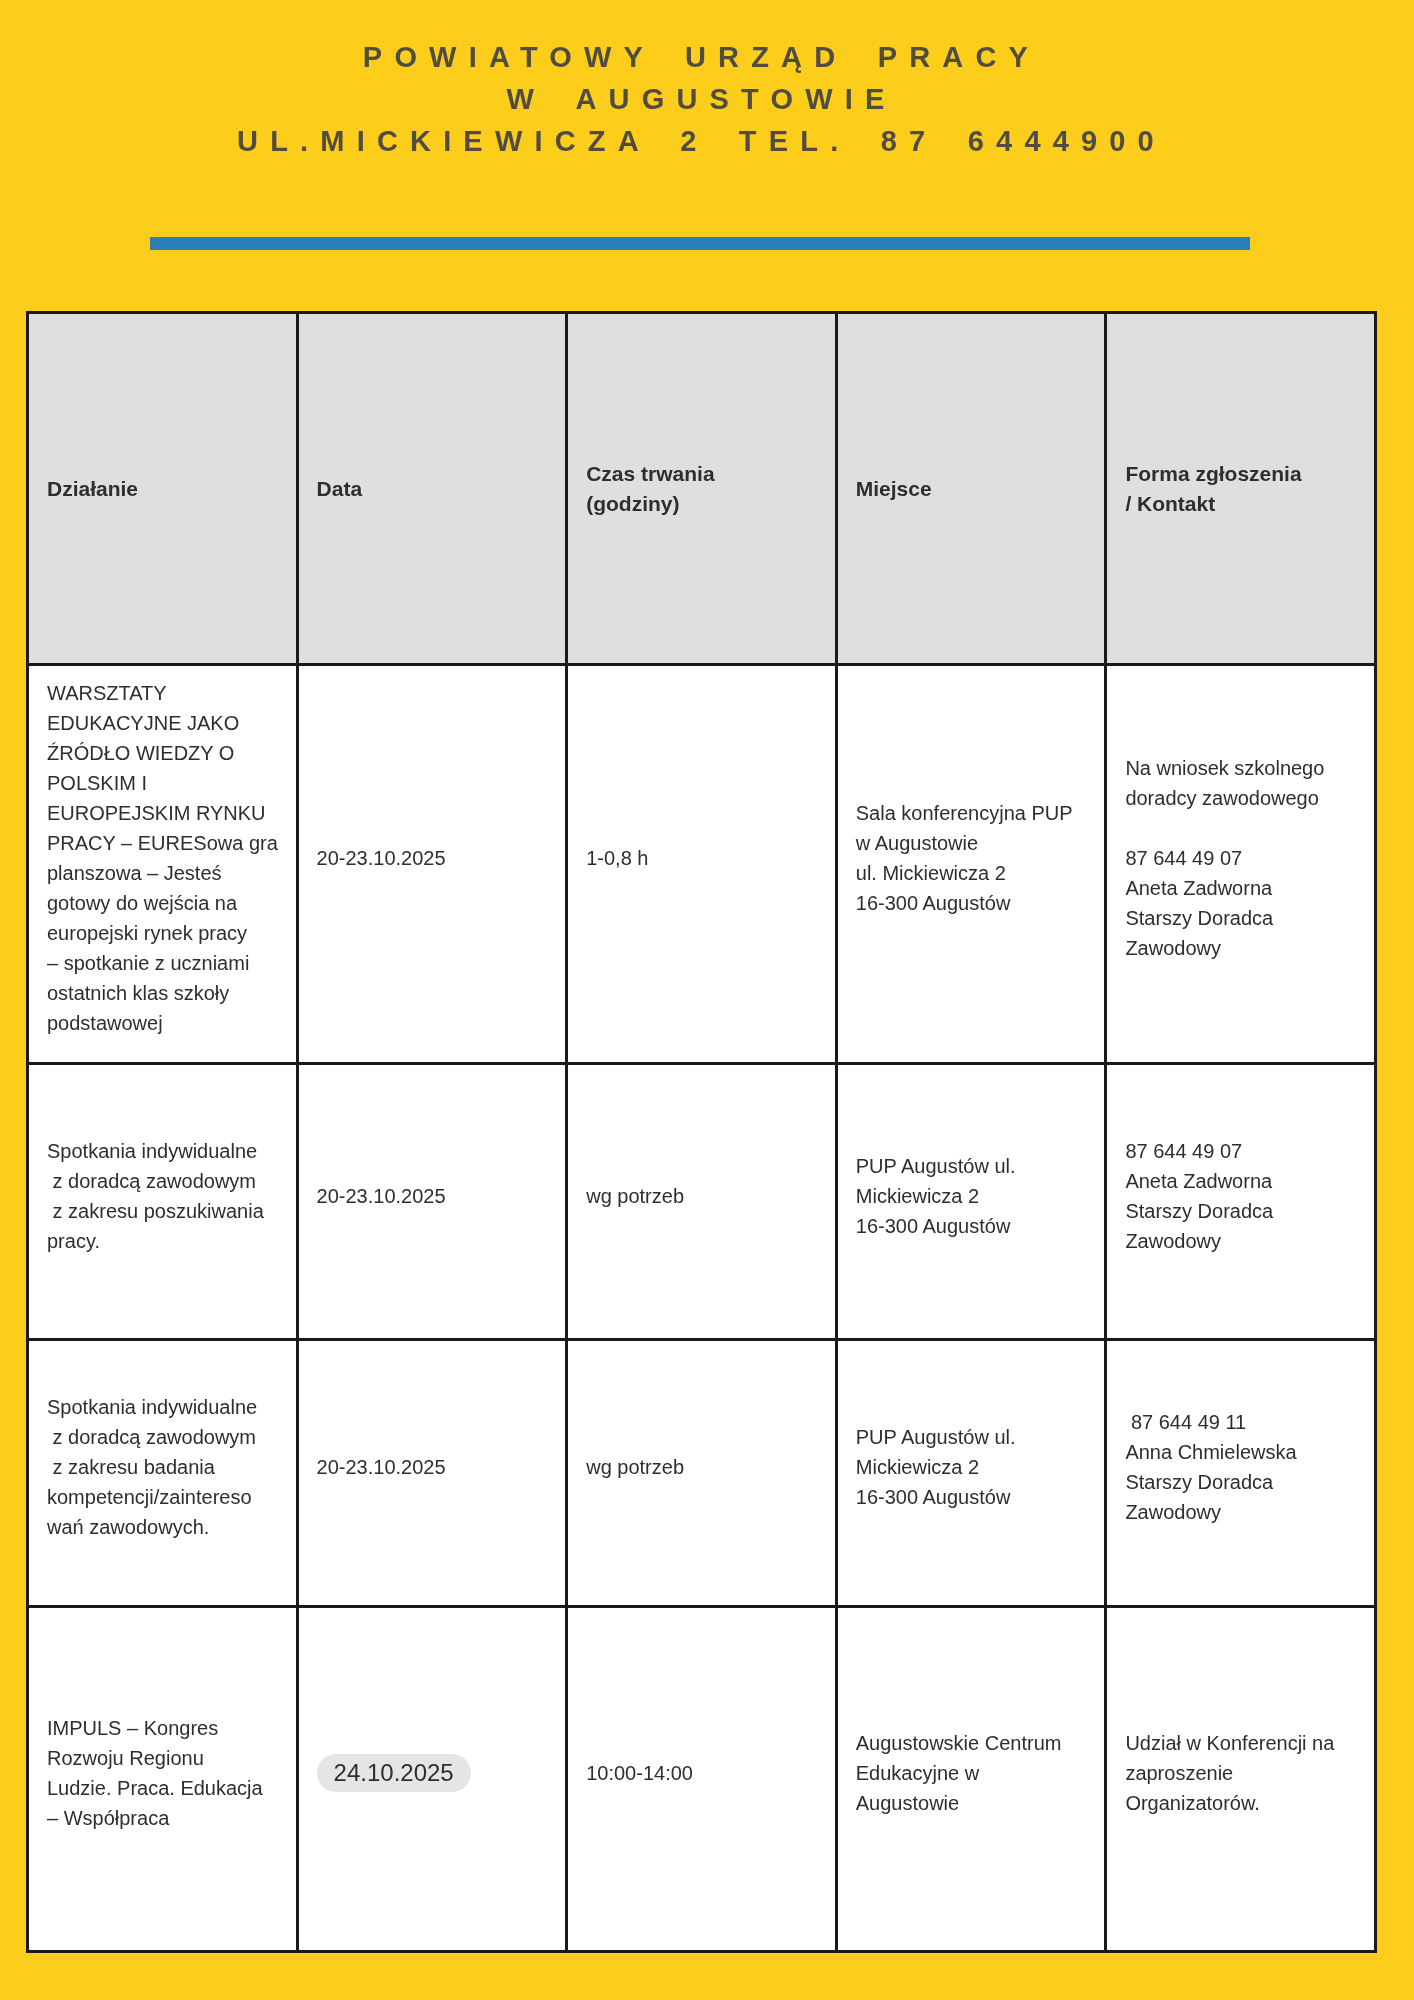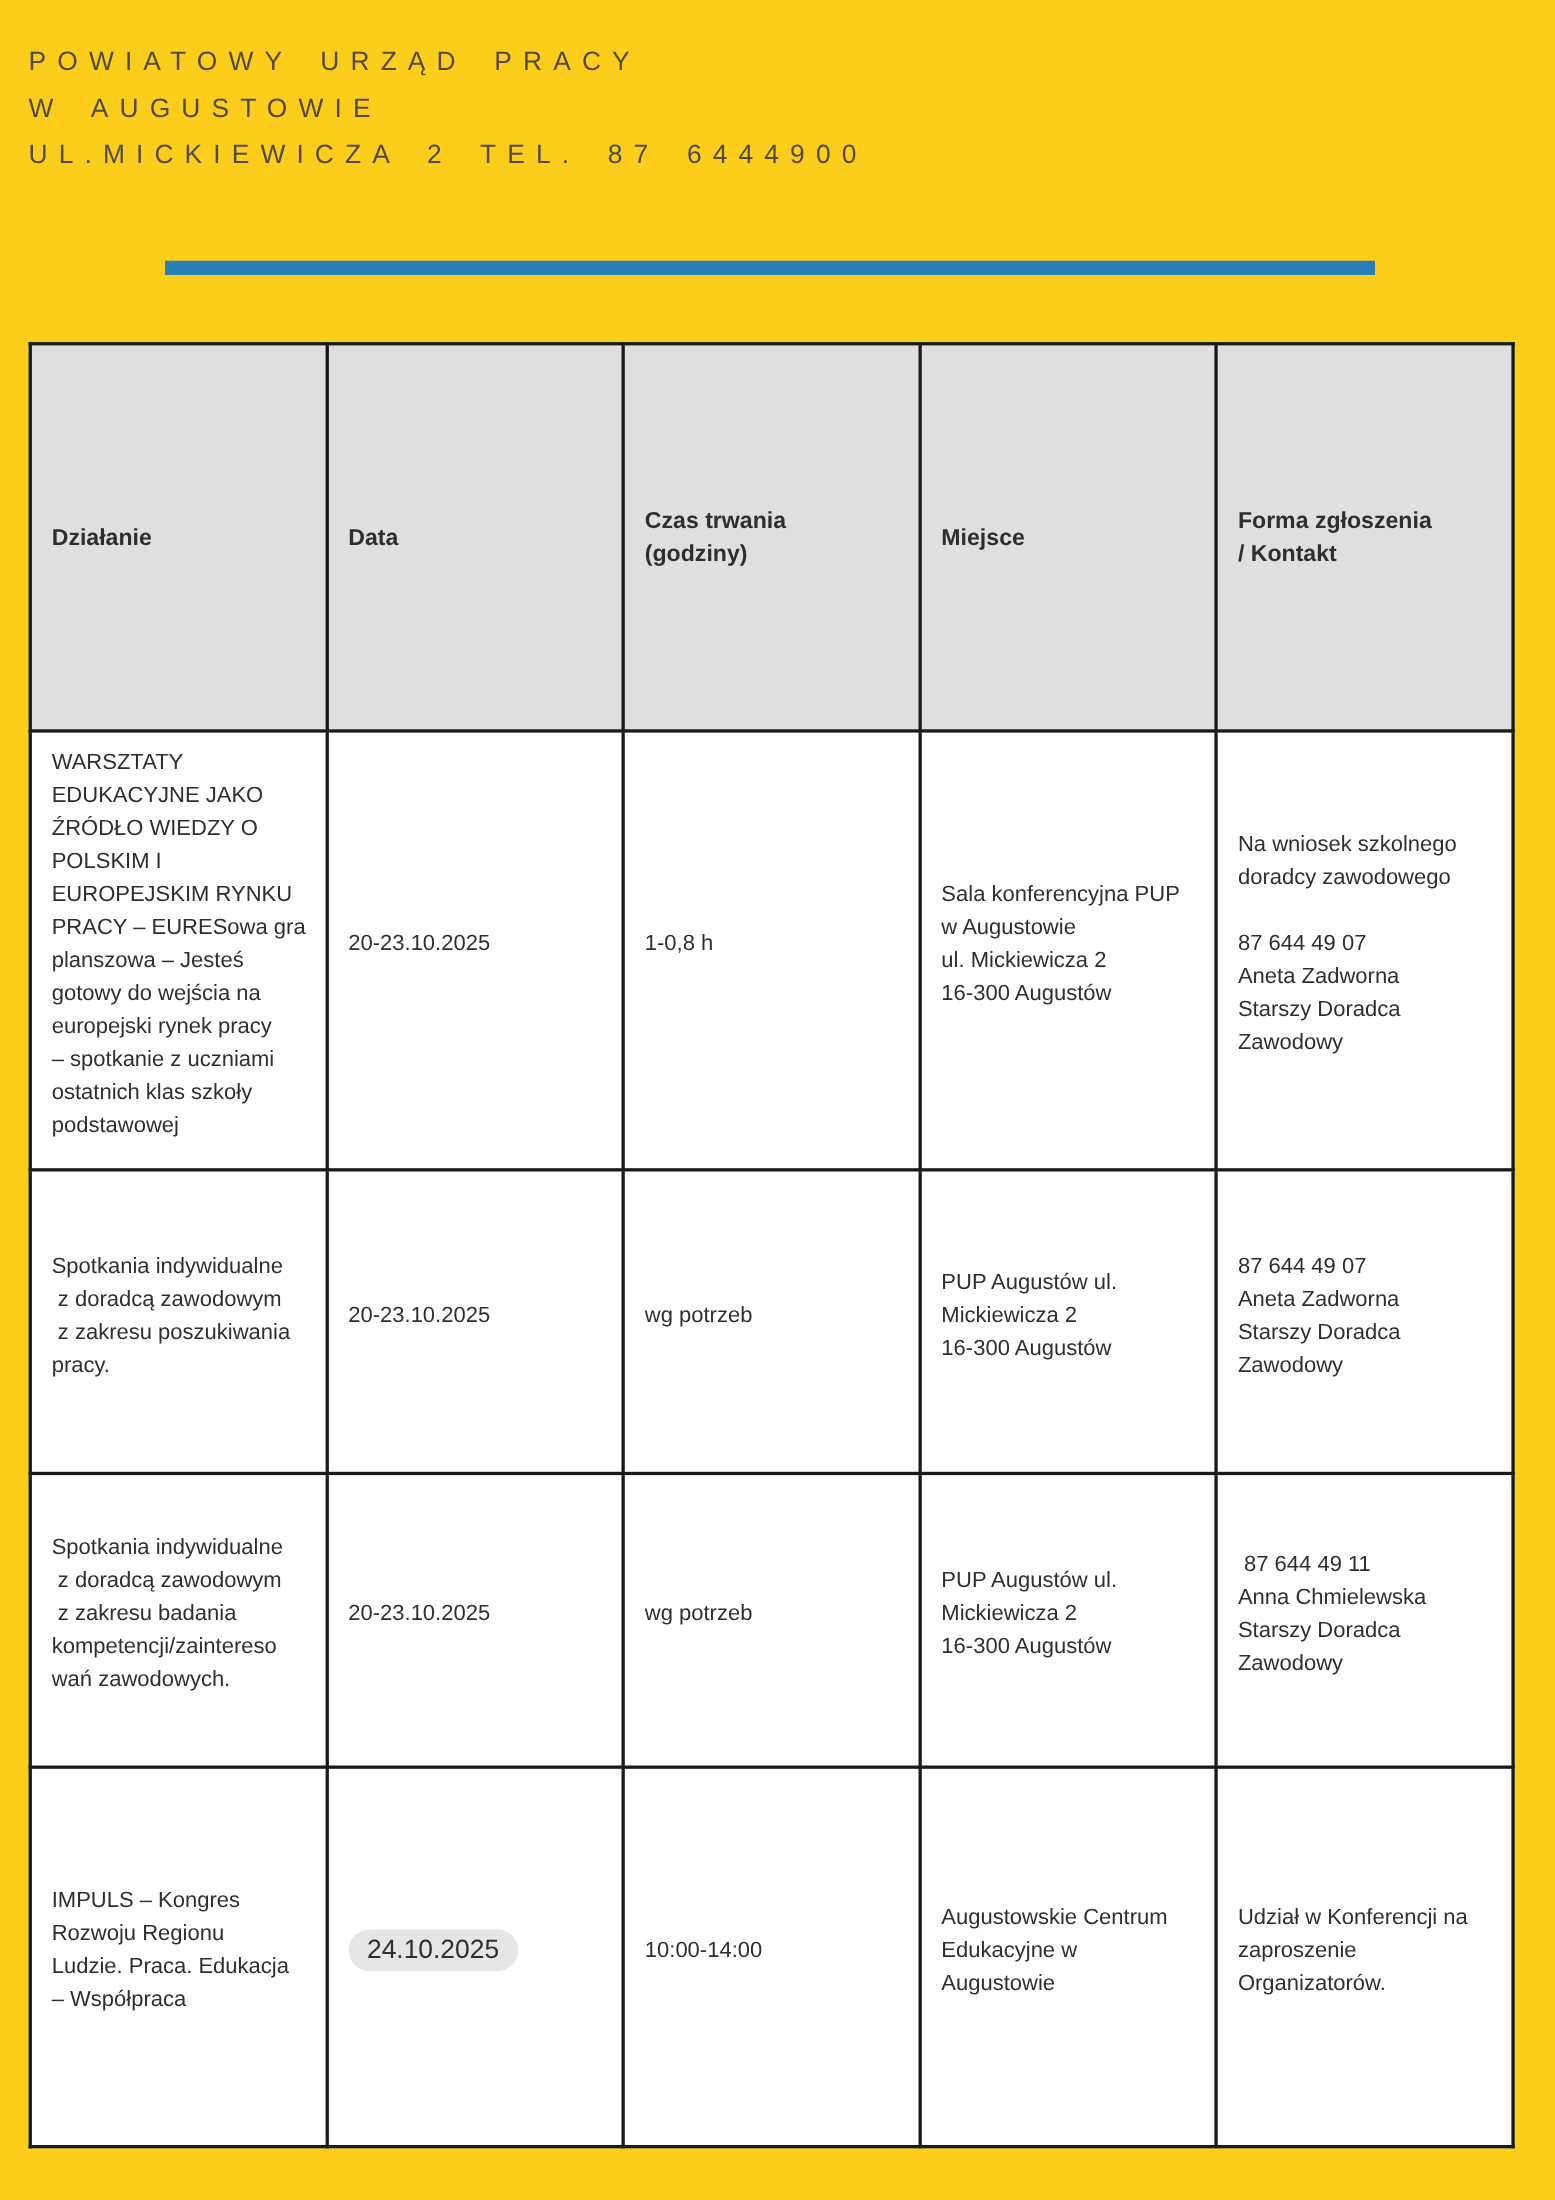--- a/index.html
+++ b/index.html
@@ -12,24 +12,24 @@
     font-family: "Liberation Sans", "DejaVu Sans", sans-serif;
     color: #2e2e2e;
   }
 
   
   .doc-header {
     position: absolute;
     top: 36px;
     left: 26px;
     width: 1351px;
-    text-align: left;
+    text-align: center;
     color: #514c42;
-    font-weight: normal;
-    font-size: 24px;
+    font-weight: bold;
+    font-size: 29px;
     line-height: 42px;
     letter-spacing: 0.42em;
     word-spacing: 0.35em;
   }
 
   .divider {
     position: absolute;
     top: 237px;
     left: 150px;
     width: 1100px;
@@ -38,21 +38,21 @@
   }
 
   
   table.schedule {
     position: absolute;
     top: 311px;
     left: 26px;
     width: 1351px;
     table-layout: fixed;
     border-collapse: collapse;
-    background: #bef264;
+    background: #d946ef;
   }
   table.schedule, table.schedule th, table.schedule td {
     border: 3px solid #1a1a1a;
   }
   table.schedule th {
     background: #dfdfdf;
     text-align: left;
     vertical-align: middle;
     padding: 12px 14px 12px 18px;
     font-size: 21px;

